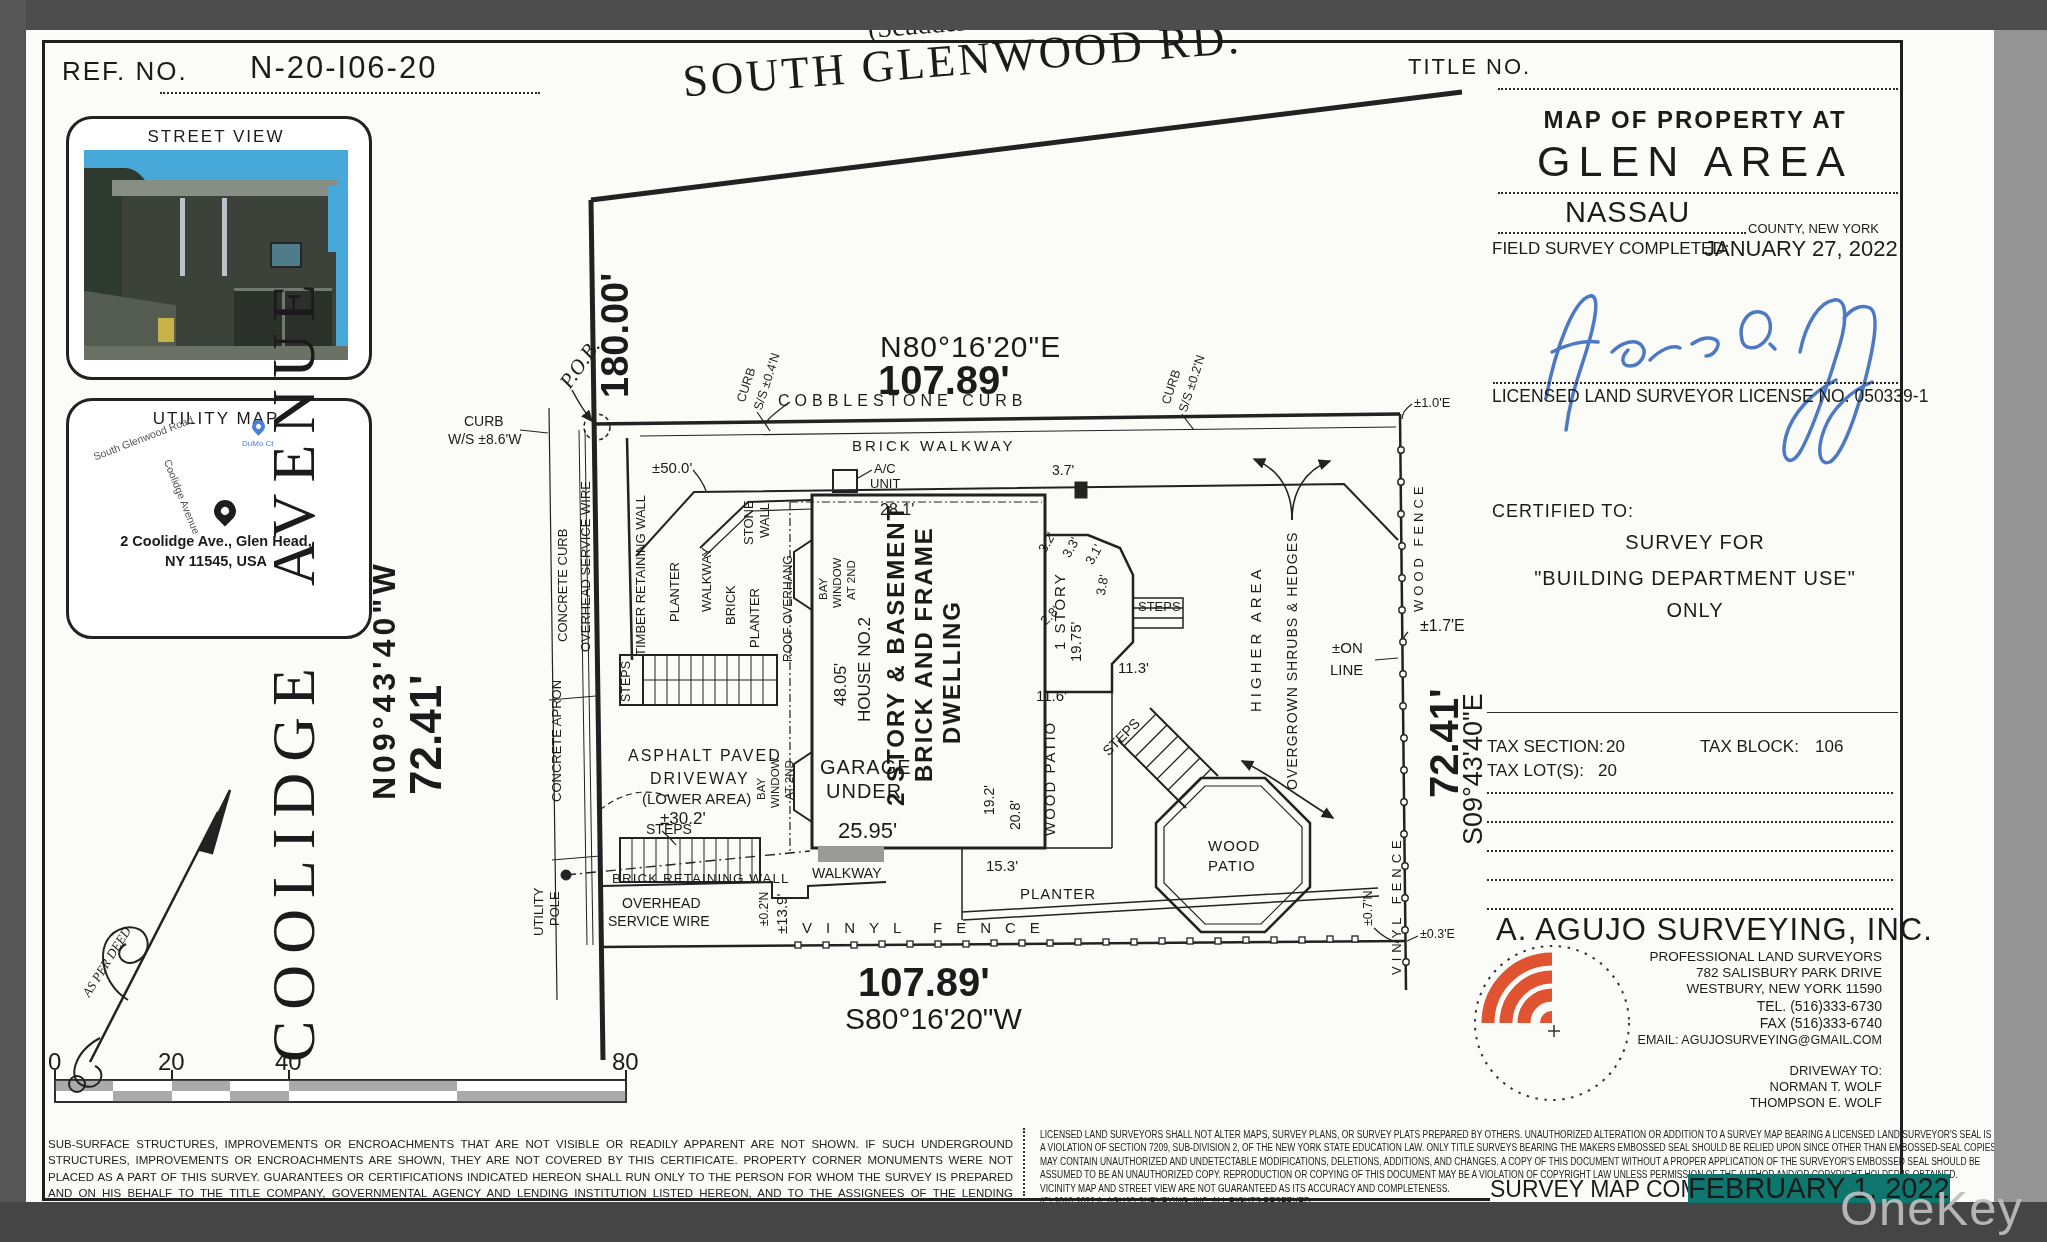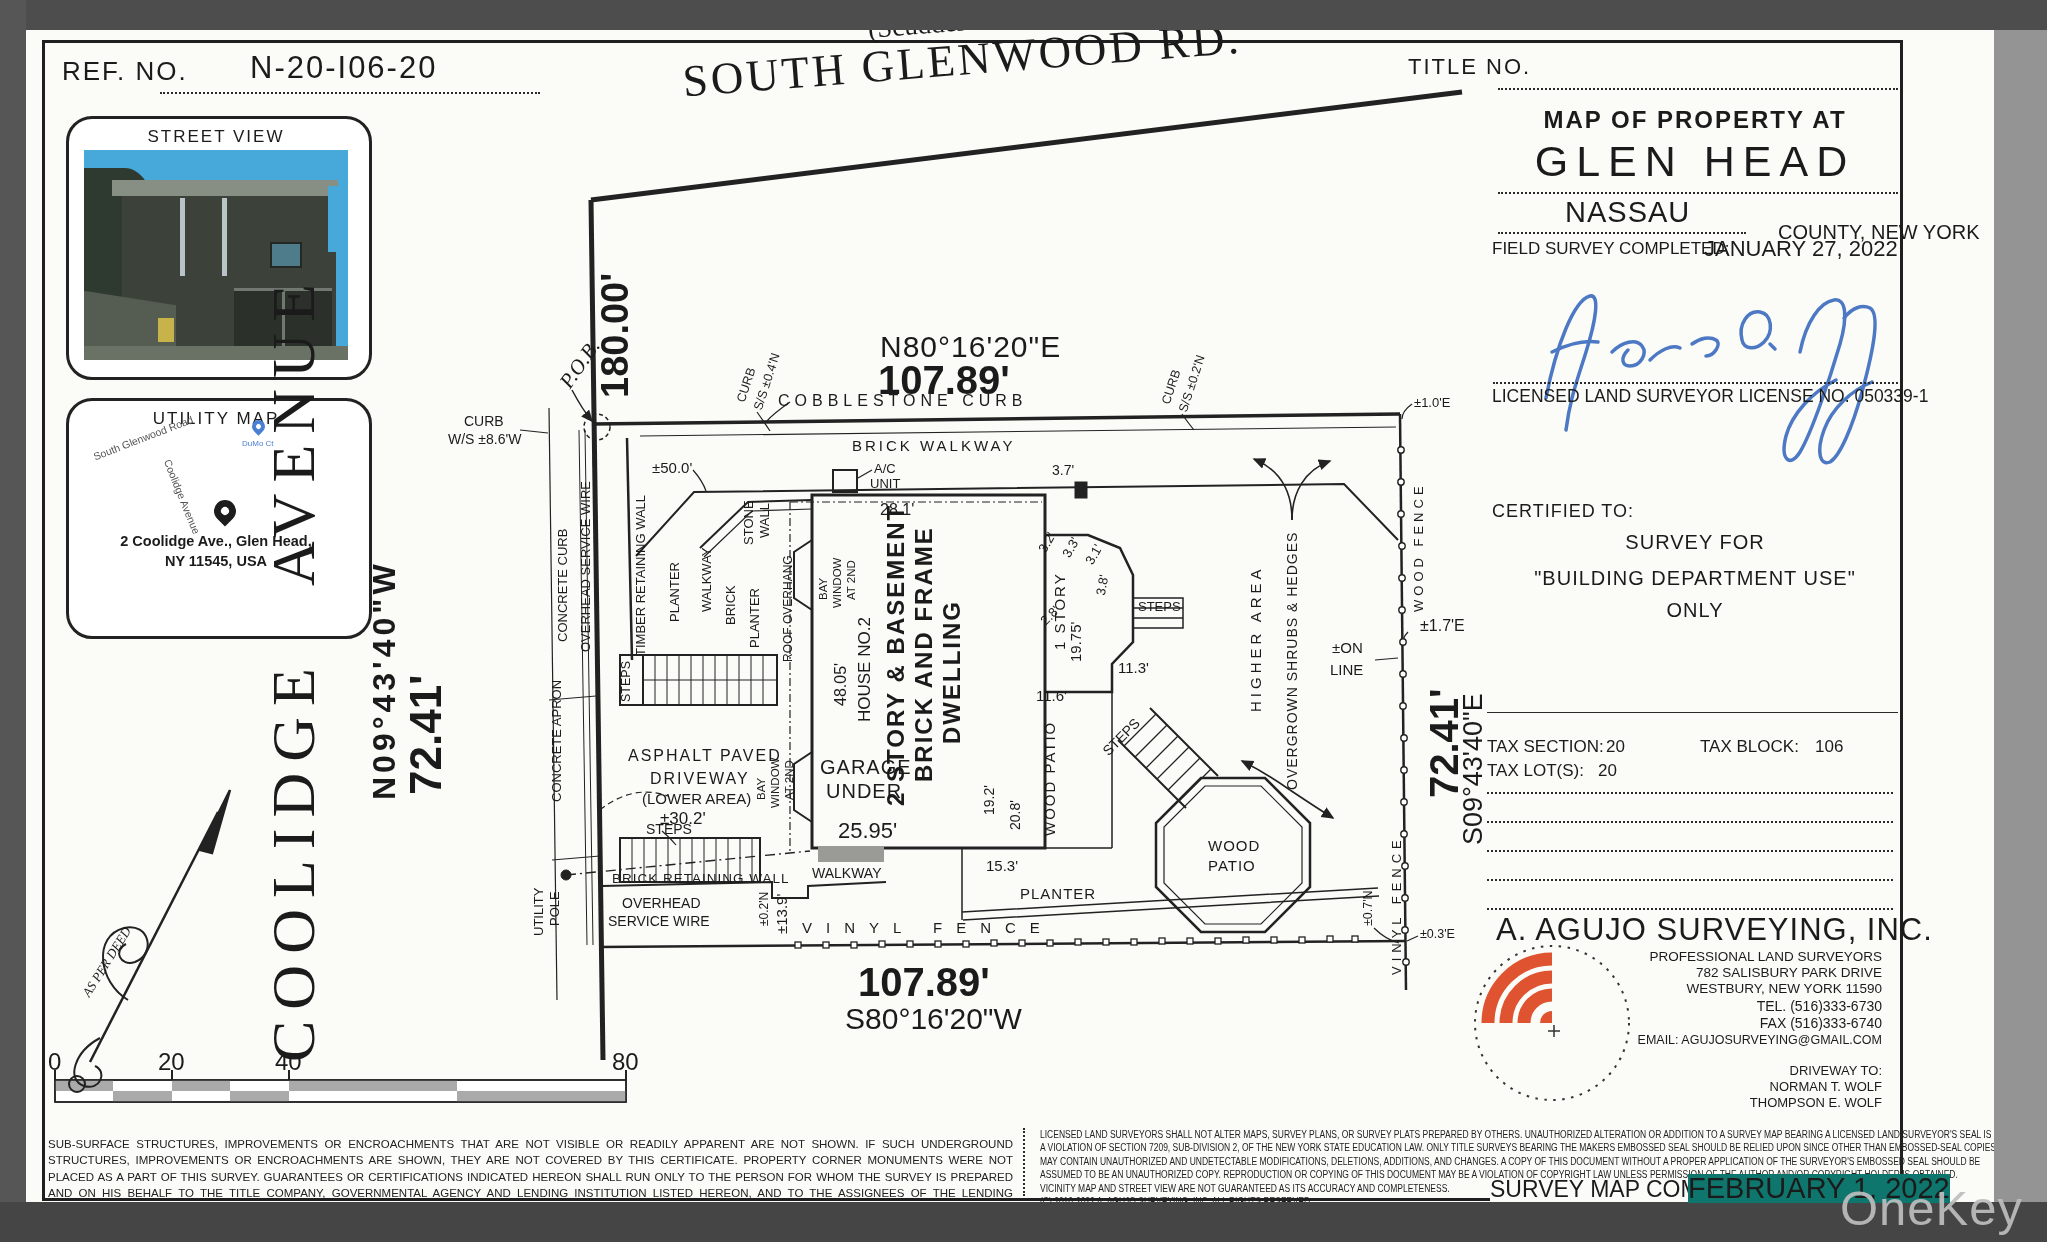--- a/index.html
+++ b/index.html
@@ -348,25 +348,25 @@
   <div class="lbl" style="left:802px;top:920px;font-size:15px;letter-spacing:14px;">VINYL FENCE</div>
   <div class="lbl b" style="left:858px;top:962px;font-size:40px;">107.89'</div>
   <div class="lbl" style="left:845px;top:1004px;font-size:30px;">S80°16'20"W</div>
   <div class="lbl v" style="left:532px;top:936px;font-size:13px;">UTILITY</div>
   <div class="lbl v" style="left:548px;top:926px;font-size:13px;">POLE</div>
   <div class="lbl v" style="left:550px;top:802px;font-size:13px;">CONCRETE APRON</div>
 
   <div class="lbl" style="left:1408px;top:56px;font-size:22px;letter-spacing:2px;">TITLE NO.</div>
   <div class="dot" style="left:1498px;top:88px;width:400px;"></div>
   <div class="lbl b" style="left:1485px;top:108px;width:420px;text-align:center;font-size:24px;letter-spacing:2px;">MAP OF PROPERTY AT</div>
-  <div class="lbl" style="left:1485px;top:140px;width:420px;text-align:center;font-size:43px;letter-spacing:8px;">GLEN HEAD</div>
+  <div class="lbl" style="left:1485px;top:140px;width:420px;text-align:center;font-size:43px;letter-spacing:8px;">GLEN AREA</div>
   <div class="dot" style="left:1498px;top:192px;width:400px;"></div>
   <div class="lbl" style="left:1565px;top:198px;font-size:29px;letter-spacing:1px;">NASSAU</div>
   <div class="dot" style="left:1498px;top:232px;width:248px;"></div>
-  <div class="lbl" style="left:1748px;top:222px;font-size:20px;margin-left:30px;">COUNTY, NEW YORK</div>
+  <div class="lbl" style="left:1748px;top:222px;font-size:13px;">COUNTY, NEW YORK</div>
   <div class="lbl" style="left:1492px;top:240px;font-size:17px;">FIELD SURVEY COMPLETED:</div>
   <div class="lbl" style="left:1704px;top:238px;font-size:22px;">JANUARY 27, 2022</div>
   <div class="dot" style="left:1493px;top:382px;width:405px;"></div>
   <div class="lbl" style="left:1492px;top:388px;font-size:17.5px;">LICENSED LAND SURVEYOR   LICENSE NO. 050339-1</div>
   <div class="lbl" style="left:1492px;top:502px;font-size:18px;letter-spacing:1px;">CERTIFIED TO:</div>
   <div class="lbl" style="left:1485px;top:532px;width:420px;text-align:center;font-size:20px;letter-spacing:1px;">SURVEY FOR</div>
   <div class="lbl" style="left:1485px;top:568px;width:420px;text-align:center;font-size:20px;letter-spacing:1px;">"BUILDING DEPARTMENT USE"</div>
   <div class="lbl" style="left:1485px;top:600px;width:420px;text-align:center;font-size:20px;letter-spacing:1px;">ONLY</div>
   <div class="sol" style="left:1487px;top:712px;width:411px;border-top-width:1.5px;"></div>
   <div class="lbl" style="left:1487px;top:738px;font-size:17px;">TAX SECTION:</div>

